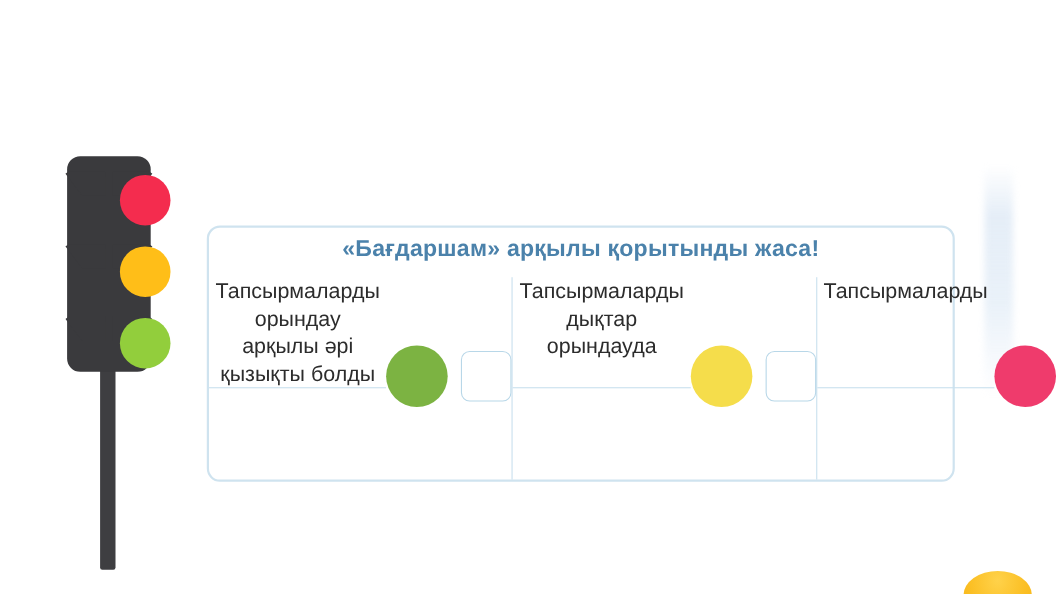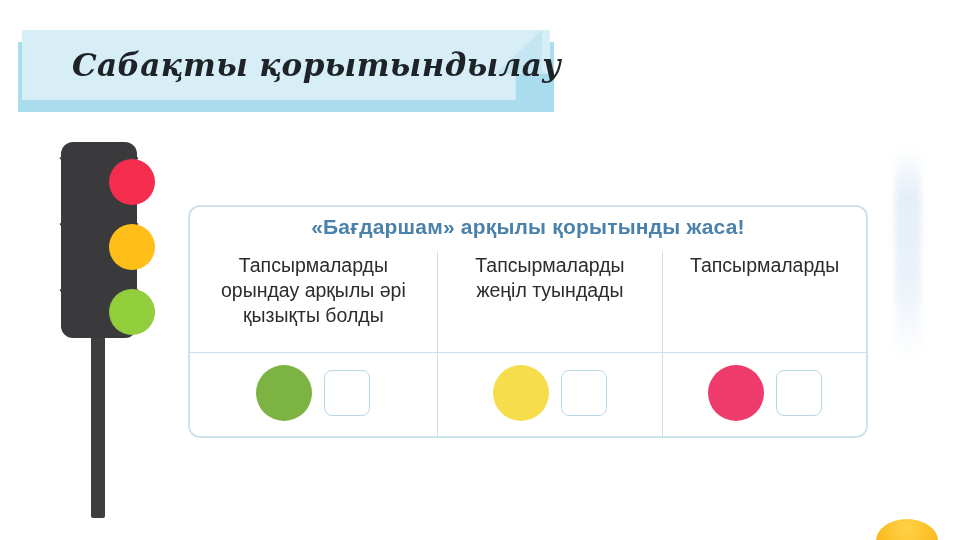--- a/index.html
+++ b/index.html
@@ -176,21 +176,21 @@
     top: 45px;
     width: 100%;
     height: 184px;
     display: flex;
   }
   .col {
     flex: 1 1 0;
     position: relative;
     box-sizing: border-box;
     display: flex;
-    flex-direction: column;
+    flex-direction: row;
   }
   .col.c1 { flex: 0 0 36.5%; }
   .col.c2 { flex: 0 0 33.5%; border-left: 1.5px solid #c9e0ee; border-right: 1.5px solid #c9e0ee; }
   .col.c3 { flex: 1 1 auto; }
 
   .col-text {
     height: 101px;
     padding: 1px 6px 0 6px;
     box-sizing: border-box;
     text-align: center;
@@ -237,26 +237,20 @@
     background: radial-gradient(ellipse at 50% 20%, #ffd24a 0%, #fbbf24 58%, #f5b517 100%);
   }
 </style>
 </head>
 <body>
 
 <div id="slide">
 
   <div class="bg-streak"></div>
 
-  <div class="banner-wrap">
-    <div class="banner-shadow" style="background: rgb(169, 220, 237);"></div>
-    <div class="banner-main" style="background: rgb(215, 238, 247);"></div>
-    <div class="banner-corner"></div>
-    <div class="banner-text" style="color: rgb(29, 35, 39);">Сабақты қорытындылау</div>
-  </div>
 
   <div class="traffic">
     <div class="tl-pole" style="background: rgb(62, 62, 65);"></div>
     <div class="tl-body" style="background: rgb(58, 58, 61);">
       <div class="tl-visor left v1" style="background: rgb(58, 58, 61);"></div>
       <div class="tl-visor right v1" style="background: rgb(58, 58, 61);"></div>
       <div class="tl-visor left v2" style="background: rgb(58, 58, 61);"></div>
       <div class="tl-visor right v2" style="background: rgb(58, 58, 61);"></div>
       <div class="tl-visor left v3" style="background: rgb(58, 58, 61);"></div>
       <div class="tl-visor right v3" style="background: rgb(58, 58, 61);"></div>
@@ -282,21 +276,21 @@
         <div class="col-answer">
           <div class="dot" style="background: rgb(124, 179, 66);"></div>
           <div class="checkbox"></div>
         </div>
       </div>
 
       <div class="col c2">
         <div class="col-text">
           <div>
             <span>Тапсырмаларды</span>
-            <span>жеңіл туындады</span>
+            <span>дықтар орындауда</span>
           </div>
         </div>
         <div class="col-answer">
           <div class="dot" style="background: rgb(245, 221, 75);"></div>
           <div class="checkbox"></div>
         </div>
       </div>
 
       <div class="col c3">
         <div class="col-text">

